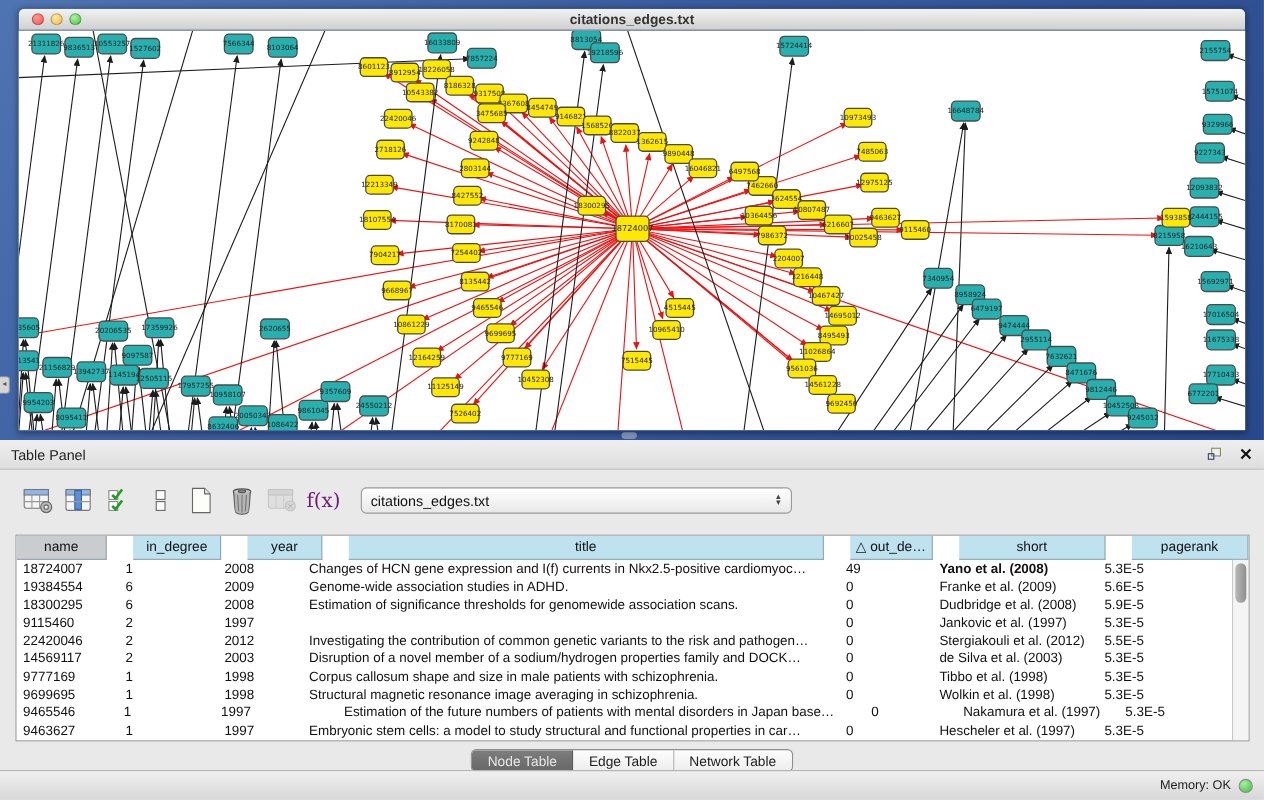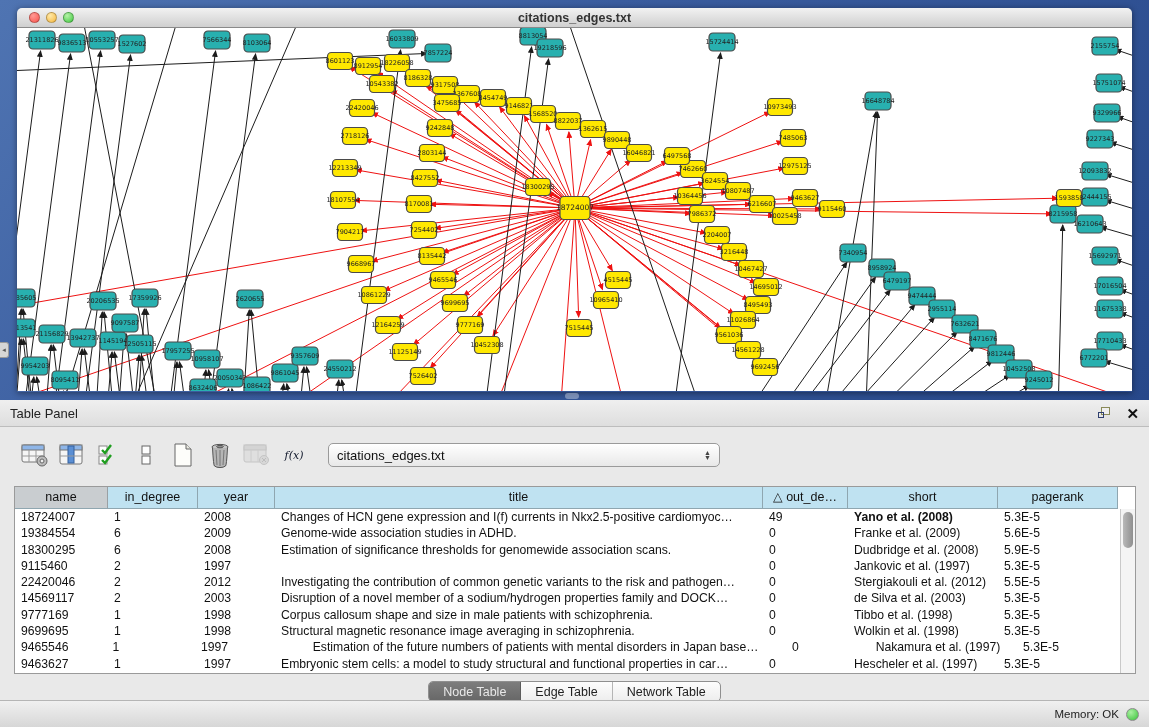--- a/index.html
+++ b/index.html
@@ -35,30 +35,30 @@
   .panel-titlebar .ptitle { font-size:13px; color:#222; }
   .panel-titlebar .spacer { flex:1; }
   .float-icon { position:relative; width:14px; height:13px; margin-right:14px; }
   .float-icon .sq1 { position:absolute; left:3px; top:0; width:9px; height:8px; border:1.5px solid #8a8a58; background:#efefef; }
   .float-icon .sq2 { position:absolute; left:0; top:5px; width:6px; height:6px; border:1.5px solid #2f3f6e; }
   .close-x { font-size:15px; font-weight:bold; color:#111; line-height:15px; }
 
   .toolbar { display:flex; align-items:center; height:44px; padding:0 0 0 18px; margin-top:6px; }
   .tb-btn { width:34px; height:32px; display:flex; align-items:center; justify-content:center; margin-right:3px; }
   .tb-btn svg { display:block; }
-  .fx-label { font-size:11px; font-style:italic; font-family:"DejaVu Serif", serif; color:#0f172a; }
+  .fx-label { font-size:18px; font-family:"DejaVu Serif", serif; color:#701a75; }
   .combo { margin-left:14px; width:392px; height:24px; border:1px solid #9a9a9a; border-radius:5px;
     background:linear-gradient(#ffffff,#e8e8e8); display:flex; align-items:center; padding:0 8px;
     font-size:13px; color:#111; box-shadow:inset 0 1px 0 #fff; }
   .combo .cval { flex:1; }
   .combo .updown { display:flex; flex-direction:column; line-height:5px; font-size:7px; color:#444; }
 
   .table-box { position:absolute; left:14px; top:86px; width:1122px; height:188px;
     border:1px solid #9a9a9a; background:#fff; overflow:hidden; }
-  .thead { display:flex; height:22px; }
+  .thead { display:flex; height:22px;gap:24px; }
   .th { font-size:12.5px; color:#111; text-align:center; line-height:21px;
     background:#bfe2f1; border-right:1px solid #8fa6b0; border-bottom:1px solid #8fa6b0;
     overflow:hidden; white-space:nowrap; }
   .th.gray { background:#c9cdd0; border-right:1px solid #9aa0a4; }
   .tbody { position:relative; }
   .tr { display:flex; height:16.3px; }
   .td { font-size:12.2px; color:#111; padding:0 0 0 6px; line-height:16px;
     overflow:hidden; white-space:nowrap; }
   .vscroll { position:absolute; right:0; top:22px; bottom:0; width:15px;
     background:#f4f4f4; border-left:1px solid #c9c9c9; }

